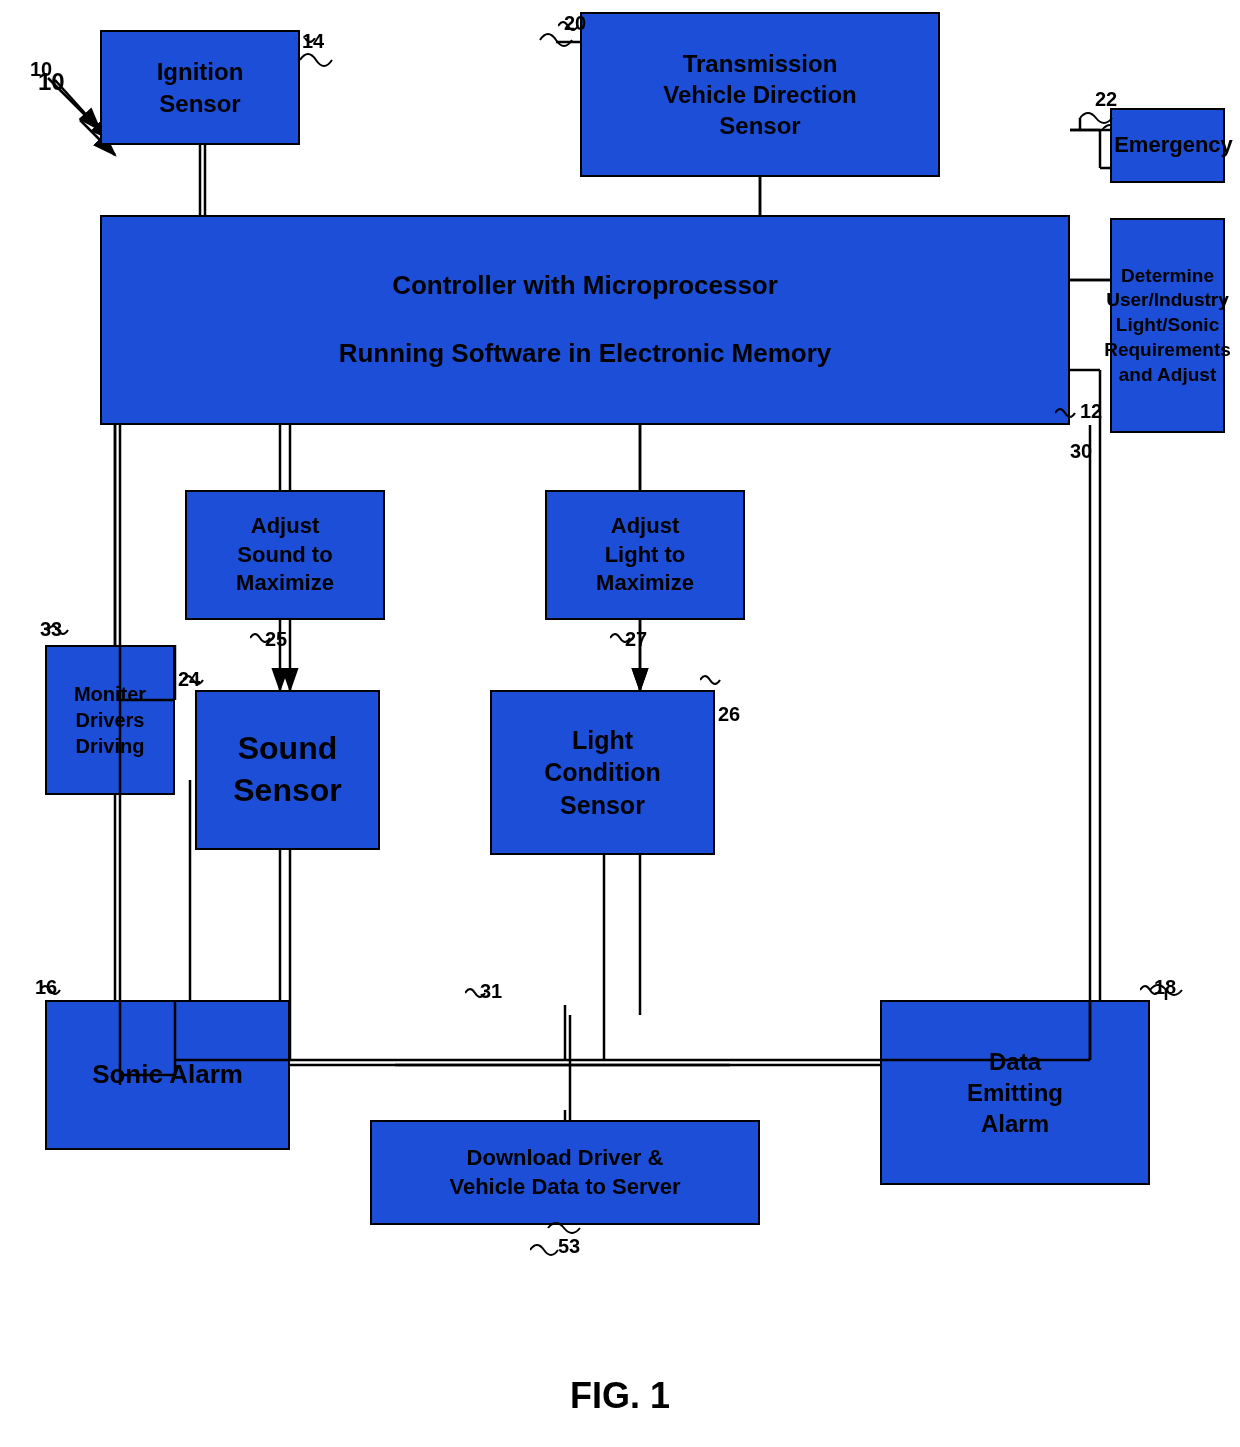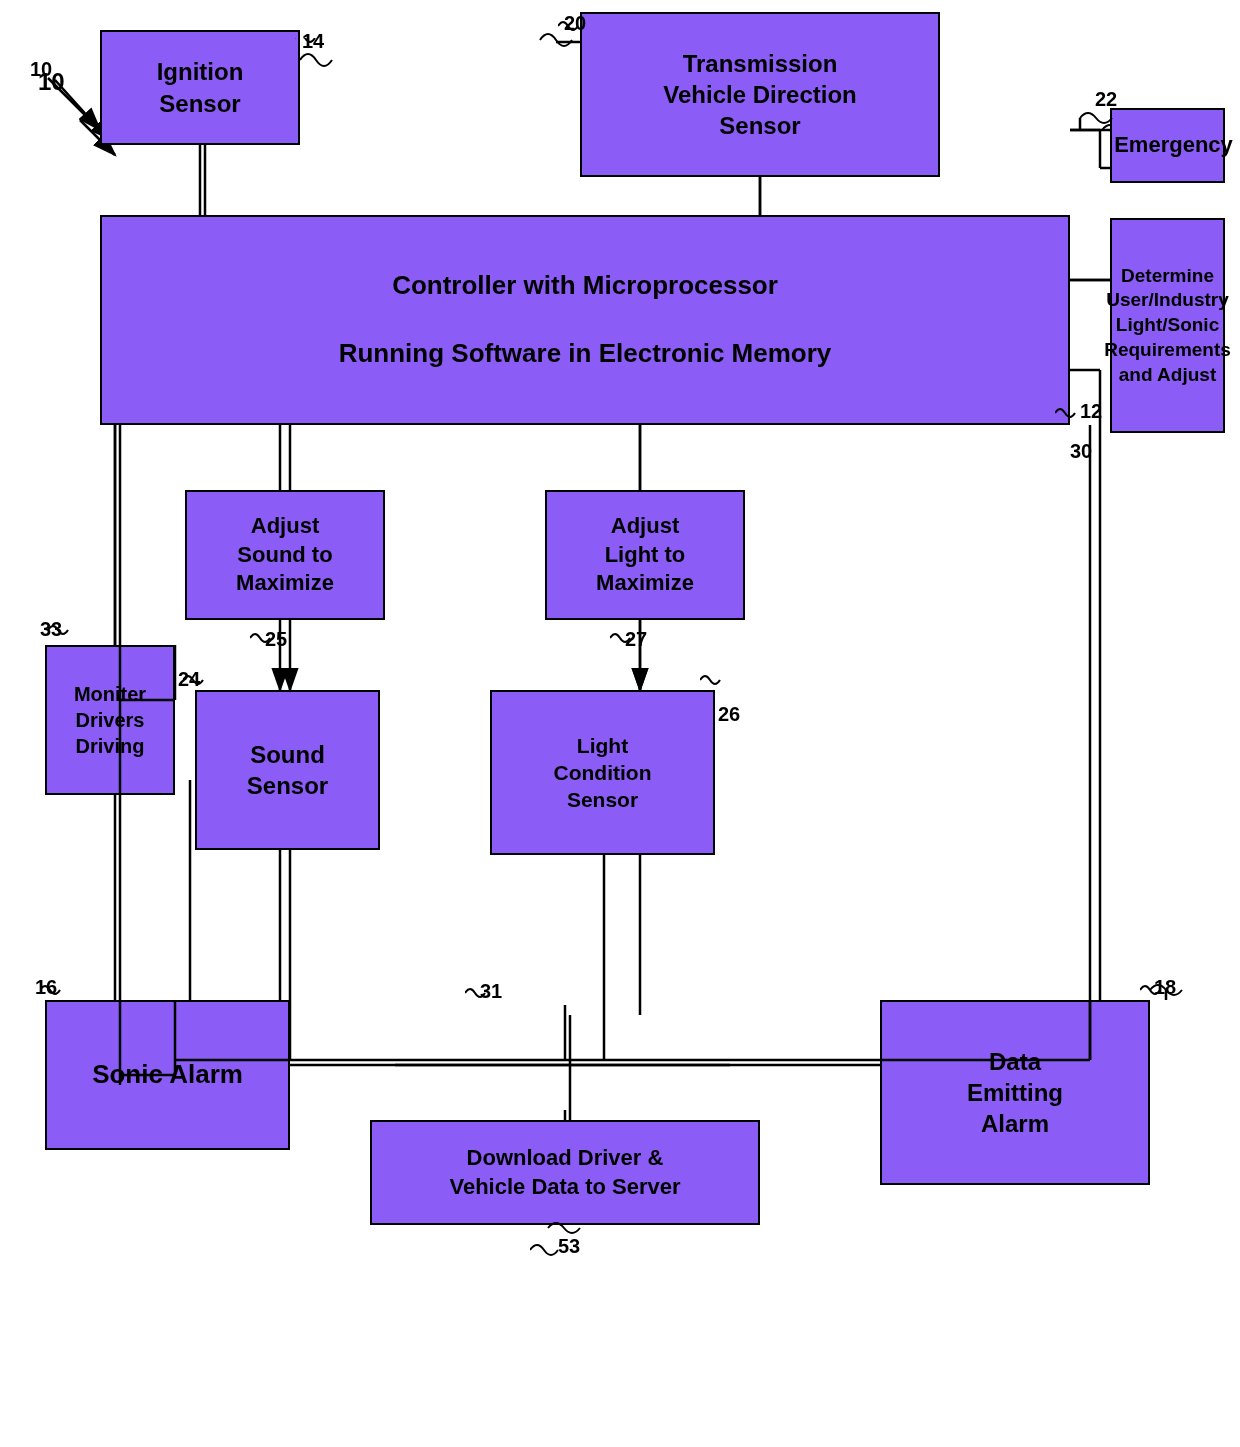--- a/index.html
+++ b/index.html
@@ -12,21 +12,21 @@
       overflow: hidden;
     }
     .diagram {
       position: relative;
       width: 1240px;
       height: 1447px;
     }
     .box {
       position: absolute;
       border: 2.5px solid #000;
-      background: #8b5cf6;
+      background: #1d4ed8;
       text-align: center;
       display: flex;
       align-items: center;
       justify-content: center;
       font-size: 22px;
       font-weight: bold;
       line-height: 1.3;
     }
     .label {
       position: absolute;
@@ -198,31 +198,31 @@
     <span style="white-space:pre-line;">Moniter
 Drivers
 Driving</span>
   </div>
 
   <span class="label" style="left:40px; top:618px;">33</span>
   <svg style="position:absolute;left:48px;top:622px;" width="30" height="30">
     <path d="M 0,8 Q 5,0 10,8 Q 15,16 20,8" stroke="#000" stroke-width="2" fill="none"></path>
   </svg>
 
-  <div class="box" style="left:195px; top:690px; width:185px; height:160px; font-size:24px;">
+  <div class="box" style="left:195px; top:690px; width:185px; height:160px; font-size:32px;">
     <span style="white-space:pre-line;">Sound
 Sensor</span>
   </div>
 
   <span class="label" style="left:178px; top:668px;">24</span>
   <svg style="position:absolute;left:183px;top:672px;" width="30" height="30">
     <path d="M 0,8 Q 5,0 10,8 Q 15,16 20,8" stroke="#000" stroke-width="2" fill="none"></path>
   </svg>
 
-  <div class="box" style="left:490px; top:690px; width:225px; height:165px; font-size:21px;">
+  <div class="box" style="left:490px; top:690px; width:225px; height:165px; font-size:25px;">
     <span style="white-space:pre-line;">Light
 Condition
 Sensor</span>
   </div>
 
   <span class="label" style="left:718px; top:668px;margin-top:35px;">26</span>
   <svg style="position:absolute;left:700px;top:672px;" width="30" height="30">
     <path d="M 0,8 Q 5,0 10,8 Q 15,16 20,8" stroke="#000" stroke-width="2" fill="none"></path>
   </svg>
 
@@ -255,20 +255,21 @@
     <span style="white-space:pre-line;">Data
 Emitting
 Alarm</span>
   </div>
 
   <span class="label" style="left:1117px; top:976px;margin-left:37px;">18</span>
   <svg style="position:absolute;left:1140px;top:982px;" width="30" height="30">
     <path d="M 0,8 Q 5,0 10,8 Q 15,16 20,8" stroke="#000" stroke-width="2" fill="none"></path>
   </svg>
 
+  <div class="fig-title" style="bottom:30px; left:0; right:0; text-align:center;">FIG. 1</div>
 
   <svg class="connector-svg" style="z-index:10;">
     <defs>
       <marker id="arrow" markerWidth="10" markerHeight="7" refX="9" refY="3.5" orient="auto">
         <polygon points="0 0, 10 3.5, 0 7" fill="#000"></polygon>
       </marker>
     </defs>
 
     <line x1="55" y1="80" x2="100" y2="130" stroke="#000" stroke-width="2.5" marker-end="url(#arrow)"></line>
 

